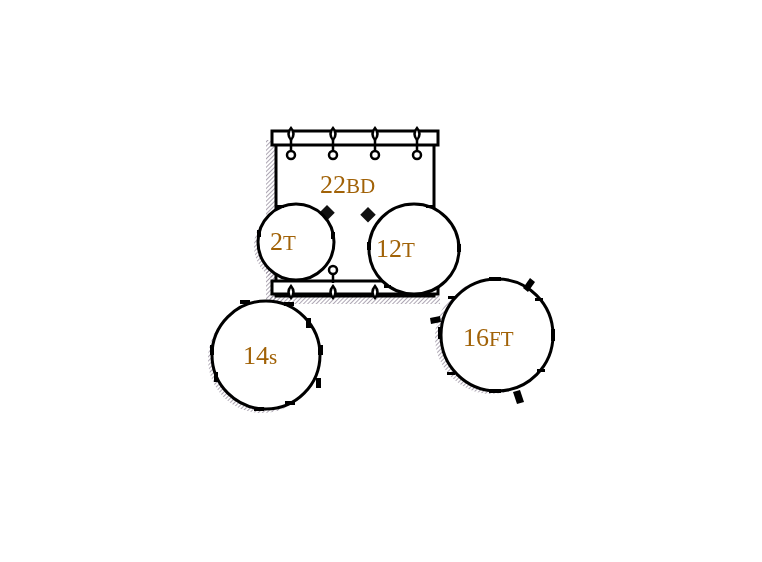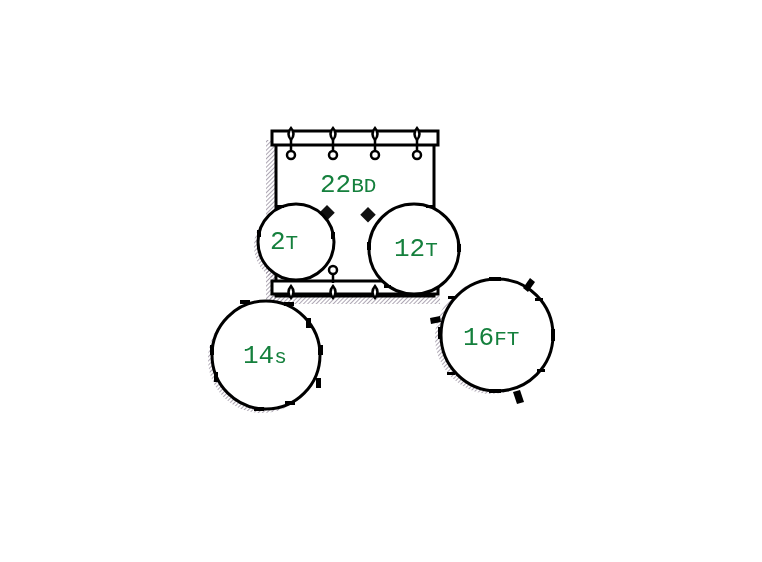--- a/index.html
+++ b/index.html
@@ -1,18 +1,18 @@
 <!DOCTYPE html>
 <html><head>
   <meta charset="utf-8">
   <style>
     html, body { margin: 0; padding: 0; background: #ffffff; }
     body { width: 762px; height: 562px; position: relative; overflow: hidden; font-family: "DejaVu Sans", sans-serif; }
     #diagram { position: absolute; left: 0; top: 0; width: 762px; height: 562px; }
-    .lbl { position: absolute; color: #15803d; font-family: Liberation Mono, monospace; white-space: nowrap; line-height: 1; }
+    .lbl { position: absolute; color: #a16207; font-family: Liberation Serif, serif; white-space: nowrap; line-height: 1; }
     .big { font-size: 26px; }
     .small { font-size: 21px; }
   </style>
 </head>
 <body>
 
 <svg id="diagram" width="762" height="562" viewBox="0 0 762 562" xmlns="http://www.w3.org/2000/svg">
   <defs>
     <pattern id="hatch" width="3" height="3" patternUnits="userSpaceOnUse" patternTransform="rotate(45)">
       <line x1="0" y1="0" x2="0" y2="3" stroke="#8a7f92" stroke-width="1.4"></line>
@@ -110,21 +110,21 @@
     </g>
   </g>
 </svg>
 
 <div class="lbl big" style="left:320px;top:172px;">
   <span>22</span><span class="small">BD</span>
 </div>
 <div class="lbl big" style="left:270px;top:229px;">
   <span>2</span><span class="small">T</span>
 </div>
-<div class="lbl big" style="left:394px;top:236px;">
+<div class="lbl big" style="left:376px;top:236px;">
   <span>12</span><span class="small">T</span>
 </div>
 <div class="lbl big" style="left:243px;top:343px;">
   <span>14</span><span class="small" style="text-transform:lowercase;">S</span>
 </div>
 <div class="lbl big" style="left:463px;top:325px;text-align:right;">
   <span>16</span><span class="small">FT</span>
 </div>
 
 </body></html>

